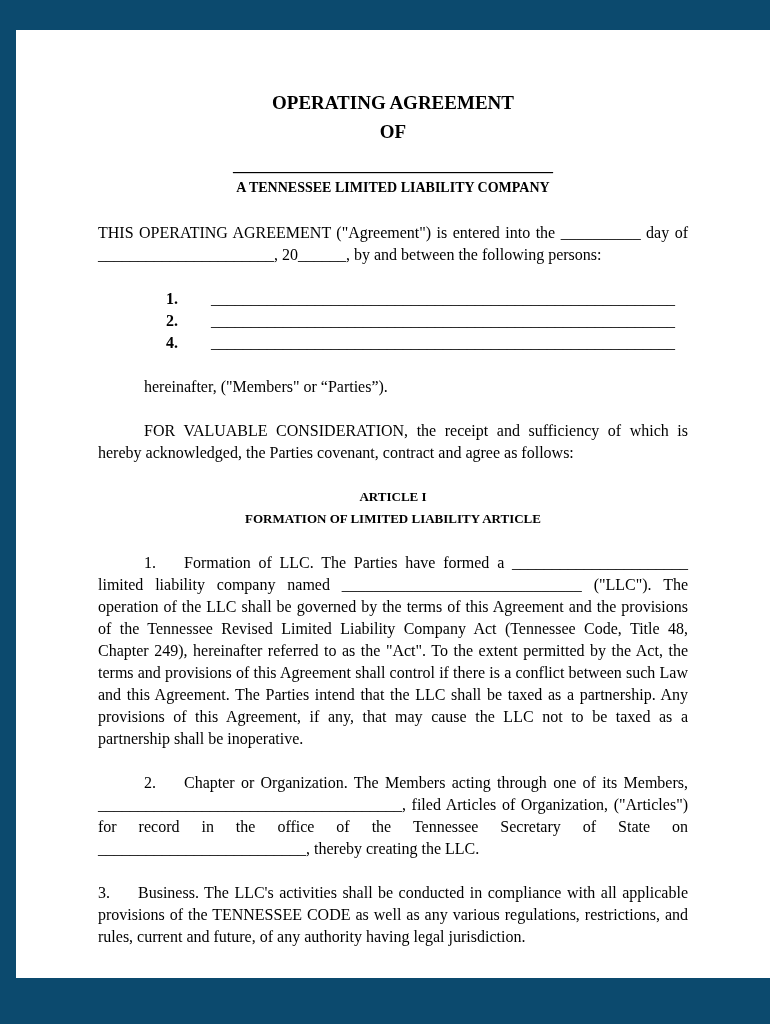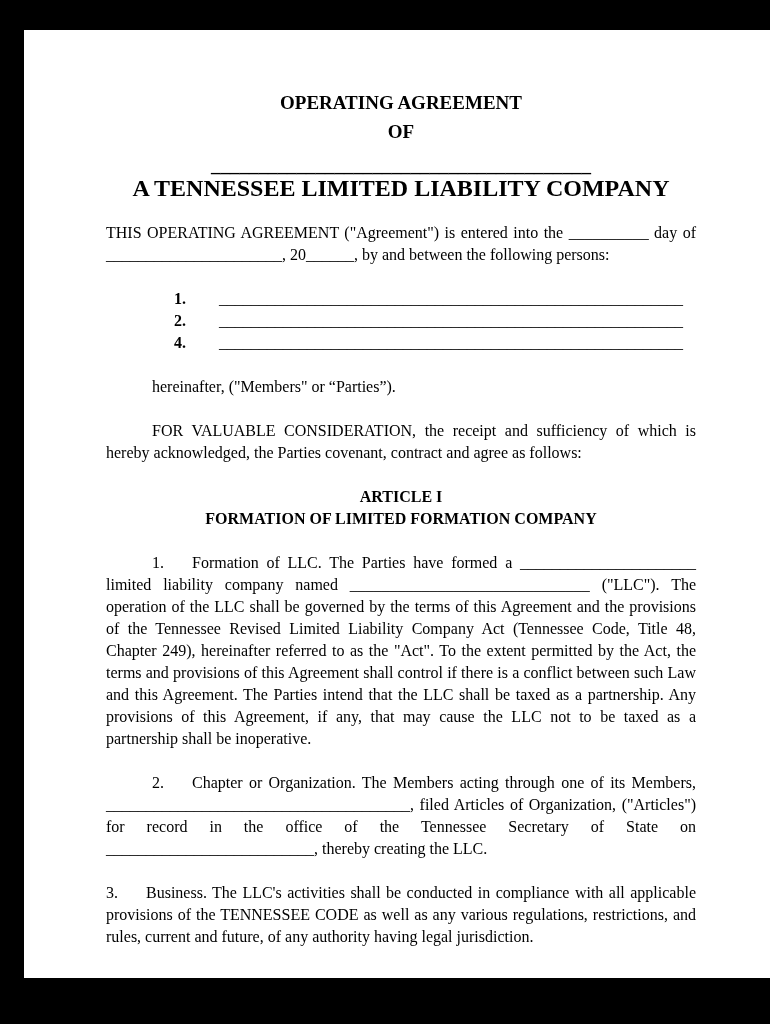--- a/index.html
+++ b/index.html
@@ -1,21 +1,21 @@
 <!DOCTYPE html>
 <html><head>
 <meta charset="utf-8">
 <style>
   * { margin: 0; padding: 0; box-sizing: border-box; }
   html, body { background: #1e1e1e; }
   .frame {
     width: 770px;
     height: 1024px;
-    background: #000000;
-    padding: 30px 8px 46px 24px;
+    background: #0c4a6e;
+    padding: 30px 8px 46px 16px;
     margin: 0 auto;
   }
   .paper {
     width: 754px;
     height: 948px;
     background: #ffffff;
     padding: 58px 82px 0 82px;
     font-family: "Liberation Serif", serif;
     font-size: 16px;
     line-height: 22px;
@@ -24,40 +24,40 @@
   }
   .title {
     text-align: center;
     font-weight: bold;
     font-size: 19px;
     line-height: 29px;
   }
   .blank-center {
     text-align: center;
     font-weight: bold;
-    font-size: 19px;
+    font-size: 16px;
     line-height: 20px;
     margin-top: 10px;
     white-space: nowrap;
     overflow: hidden;
   }
   .subtitle {
     text-align: center;
     font-weight: bold;
-    font-size: 24px;
+    font-size: 14px;
     line-height: 24px;
     margin-top: 0px;
   }
   p.body { margin-top: 22px; }
   .just { text-align: justify; }
   .ind { text-indent: 46px; }
   .members { margin-top: 22px; margin-left: 68px; }
   .member-row { line-height: 22px; white-space: nowrap; overflow: hidden; }
   .member-num { font-weight: bold; display: inline-block; width: 45px; }
-  .article-head { text-align: center; font-weight: bold; font-size: 16px; line-height: 22px; }
+  .article-head { text-align: center; font-weight: bold; font-size: 13px; line-height: 22px; }
   .article-head.first { margin-top: 22px; }
   .tab { display: inline-block; width: 28px; }
   .u { }
 </style>
 </head>
 <body>
 
 <div class="frame">
   <div class="paper">
 
@@ -78,21 +78,21 @@
       <div class="member-row">
         <span class="member-num">4.</span><span>__________________________________________________________</span>
       </div>
     </div>
 
     <p class="body ind">hereinafter, ("Members" or “Parties”).</p>
 
     <p class="body just ind">FOR VALUABLE CONSIDERATION, the receipt and sufficiency of which is hereby acknowledged, the Parties covenant, contract and agree as follows:</p>
 
     <div class="article-head first">ARTICLE I</div>
-    <div class="article-head">FORMATION OF LIMITED FORMATION COMPANY</div>
+    <div class="article-head">FORMATION OF LIMITED LIABILITY ARTICLE</div>
 
     <p class="body just ind"><span>1.</span><span class="tab"></span><span class="u">Formation of LLC</span><span>.  The Parties have formed a ______________________ limited liability company named ______________________________ ("LLC"). The operation of the LLC shall be governed by the terms of this Agreement and the provisions of the Tennessee Revised Limited Liability Company Act (Tennessee Code, Title 48, Chapter 249), hereinafter referred to as the "Act".  To the extent permitted by the Act, the terms and provisions of this Agreement shall control if there is a conflict between such Law and this Agreement. The Parties intend that the LLC shall be taxed as a partnership.  Any provisions of this Agreement, if any, that may cause the LLC not to be taxed as a partnership shall be inoperative.</span></p>
 
     <p class="body just ind"><span>2.</span><span class="tab"></span><span class="u">Chapter or Organization</span><span>.  The Members acting through one of its Members, ______________________________________, filed Articles of Organization, ("Articles") for record in the office of the Tennessee Secretary of State on __________________________, thereby creating the LLC.</span></p>
 
     <p class="body just"><span>3.</span><span class="tab"></span><span class="u">Business</span><span>.  The LLC's activities shall be conducted in compliance with all applicable provisions of the TENNESSEE CODE as well as any various regulations, restrictions, and rules, current and future, of any authority having legal jurisdiction.</span></p>
 
   </div>
 </div>
 

